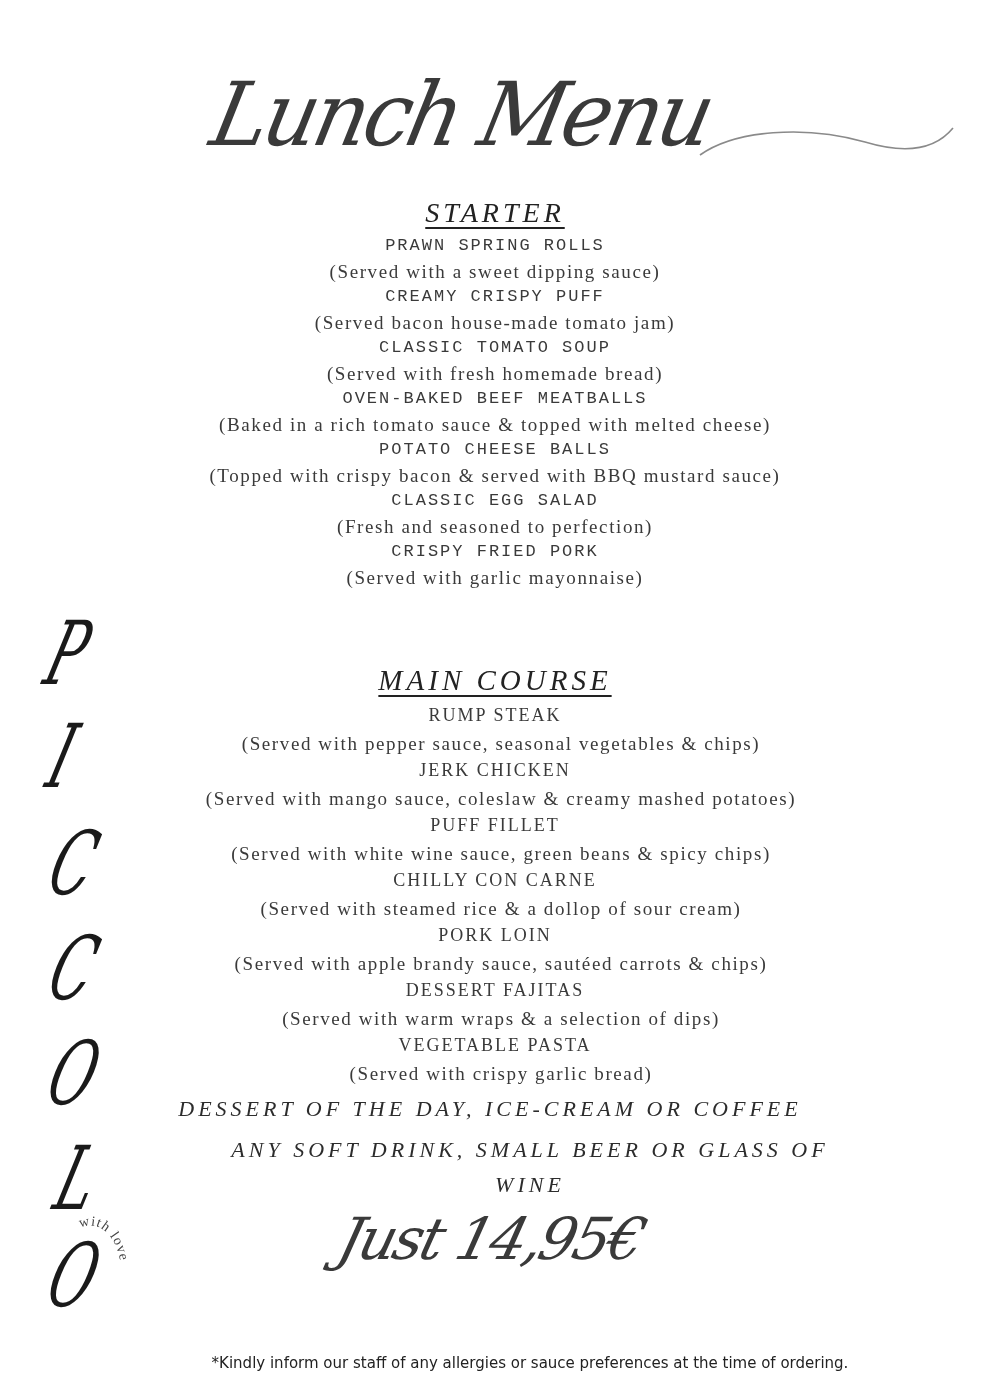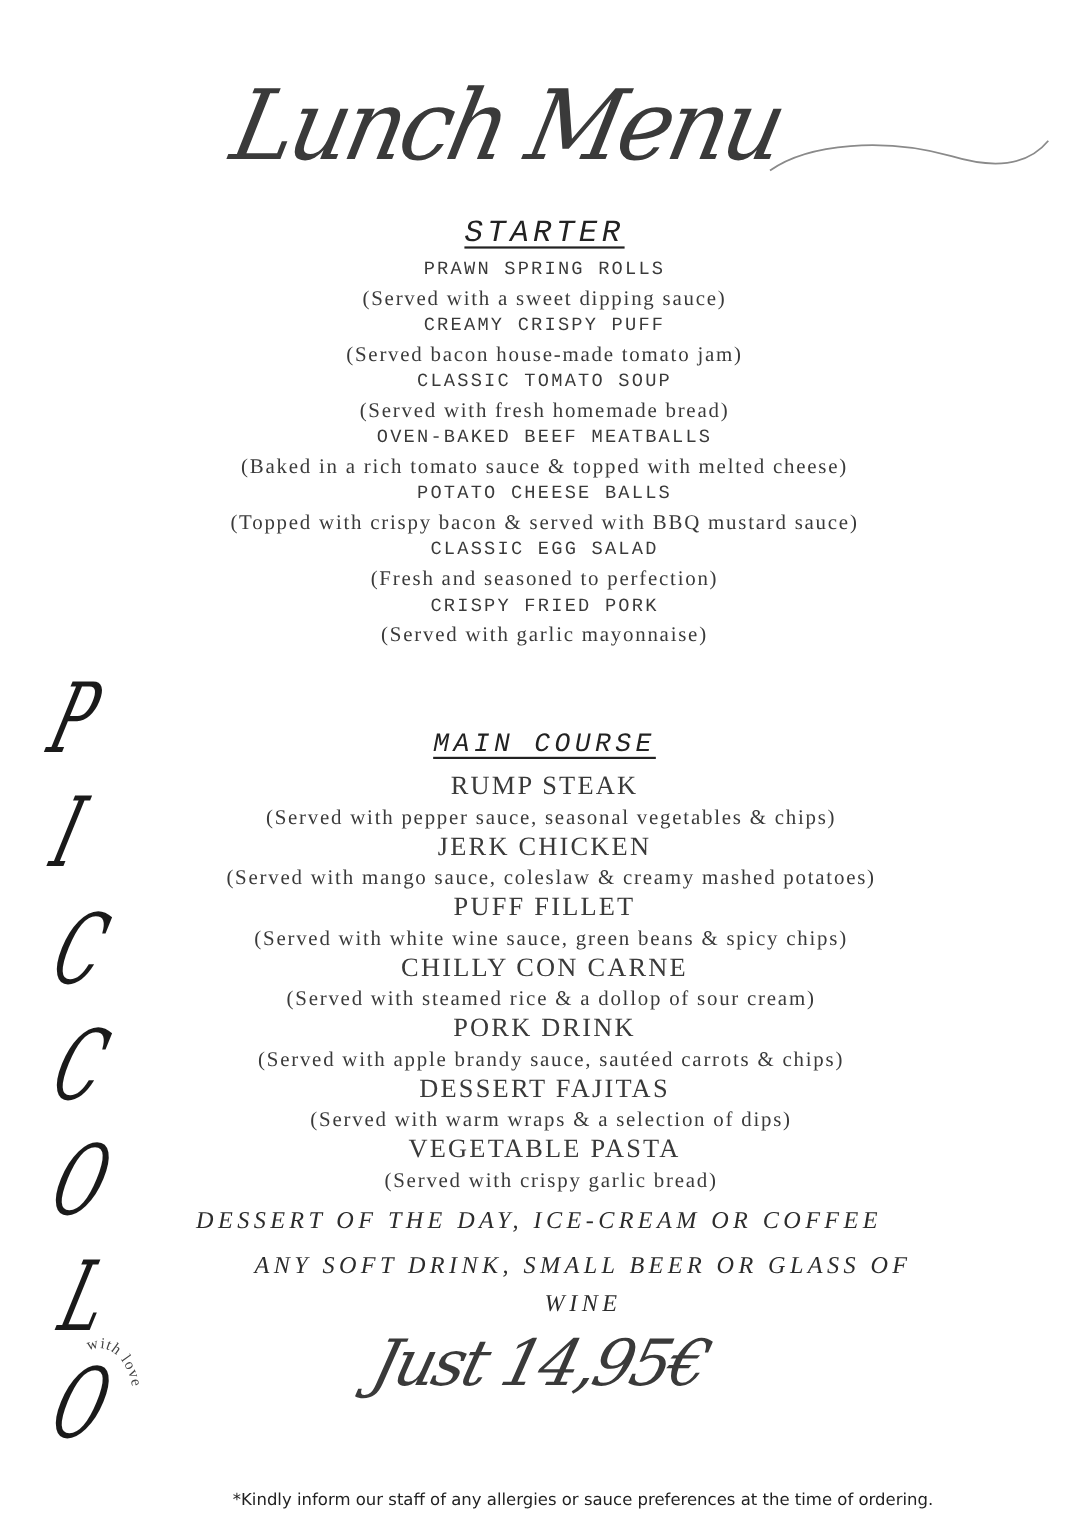--- a/index.html
+++ b/index.html
@@ -7,31 +7,31 @@
   .title-wrap { position: absolute; left: 215px; top: 70px; width: 740px; height: 110px; }
   .title-text {
     position: absolute; left: 8px; top: 0px;
     font-family: "DejaVu Serif", serif; font-style: italic; font-weight: normal;
     font-size: 84px; letter-spacing: -4px; color: #3a3a3a; line-height: 1;
     transform: skewX(-12deg) scaleY(1.05); transform-origin: left top;
   }
   .title-swash { position: absolute; left: 480px; top: 50px; }
   .section-head {
     position: absolute; left: 0; width: 990px; text-align: center;
-    font-family: Liberation Mono, monospace; font-style: italic; color: #222222;
+    font-family: Liberation Serif, serif; font-style: italic; color: #222222;
     letter-spacing: 4px; text-decoration: underline; text-underline-offset: 5px;
     text-decoration-thickness: 2px;
   }
   .items { position: absolute; left: 0; width: 990px; text-align: center; }
   .item-name, .item-desc {
     font-family: "Liberation Serif", serif; color: #3a3a3a; white-space: nowrap;
   }
   .starter .item-name { font-size: 17px; letter-spacing: 2px; height: 25.5px; line-height: 25.5px; font-family: Liberation Mono, monospace; }
   .starter .item-desc { font-size: 19px; letter-spacing: 1.6px; height: 25.5px; line-height: 25.5px; }
-  .main .item-name { font-size: 24px; letter-spacing: 2px; height: 27.5px; line-height: 27.5px; }
+  .main .item-name { font-size: 18px; letter-spacing: 2px; height: 27.5px; line-height: 27.5px; }
   .main .item-desc { font-size: 19px; letter-spacing: 1.6px; height: 27.5px; line-height: 27.5px; padding-left: 12px; }
   .extra {
     position: absolute; left: 0; width: 990px; text-align: center;
     font-family: "Liberation Serif", serif; font-style: italic; color: #2c2c2c;
     font-size: 22px; letter-spacing: 4px; white-space: nowrap;
   }
   .price {
     position: absolute; left: 340px; top: 1205px;
     font-family: "DejaVu Serif", serif; font-style: italic; color: #3a3a3a;
     font-size: 58px; letter-spacing: -3px; transform: skewX(-14deg);
@@ -82,40 +82,40 @@
   <div>
       <div class="item-name">CLASSIC EGG SALAD</div>
       <div class="item-desc">(Fresh and seasoned to perfection)</div>
     </div>
   <div>
       <div class="item-name">CRISPY FRIED PORK</div>
       <div class="item-desc">(Served with garlic mayonnaise)</div>
     </div>
 </div>
 
-<div class="section-head" style="top:664px; font-size:24px;">MAIN COURSE</div>
+<div class="section-head" style="top:664px; font-size:29px;">MAIN COURSE</div>
 <div class="items main" style="top:702px;">
   <div>
       <div class="item-name">RUMP STEAK</div>
       <div class="item-desc">(Served with pepper sauce, seasonal vegetables &amp; chips)</div>
     </div>
   <div>
       <div class="item-name">JERK CHICKEN</div>
       <div class="item-desc">(Served with mango sauce, coleslaw &amp; creamy mashed potatoes)</div>
     </div>
   <div>
       <div class="item-name">PUFF FILLET</div>
       <div class="item-desc">(Served with white wine sauce, green beans &amp; spicy chips)</div>
     </div>
   <div>
       <div class="item-name">CHILLY CON CARNE</div>
       <div class="item-desc">(Served with steamed rice &amp; a dollop of sour cream)</div>
     </div>
   <div>
-      <div class="item-name">PORK DRINK</div>
+      <div class="item-name">PORK LOIN</div>
       <div class="item-desc">(Served with apple brandy sauce, sautéed carrots &amp; chips)</div>
     </div>
   <div>
       <div class="item-name">DESSERT FAJITAS</div>
       <div class="item-desc">(Served with warm wraps &amp; a selection of dips)</div>
     </div>
   <div>
       <div class="item-name">VEGETABLE PASTA</div>
       <div class="item-desc">(Served with crispy garlic bread)</div>
     </div>

